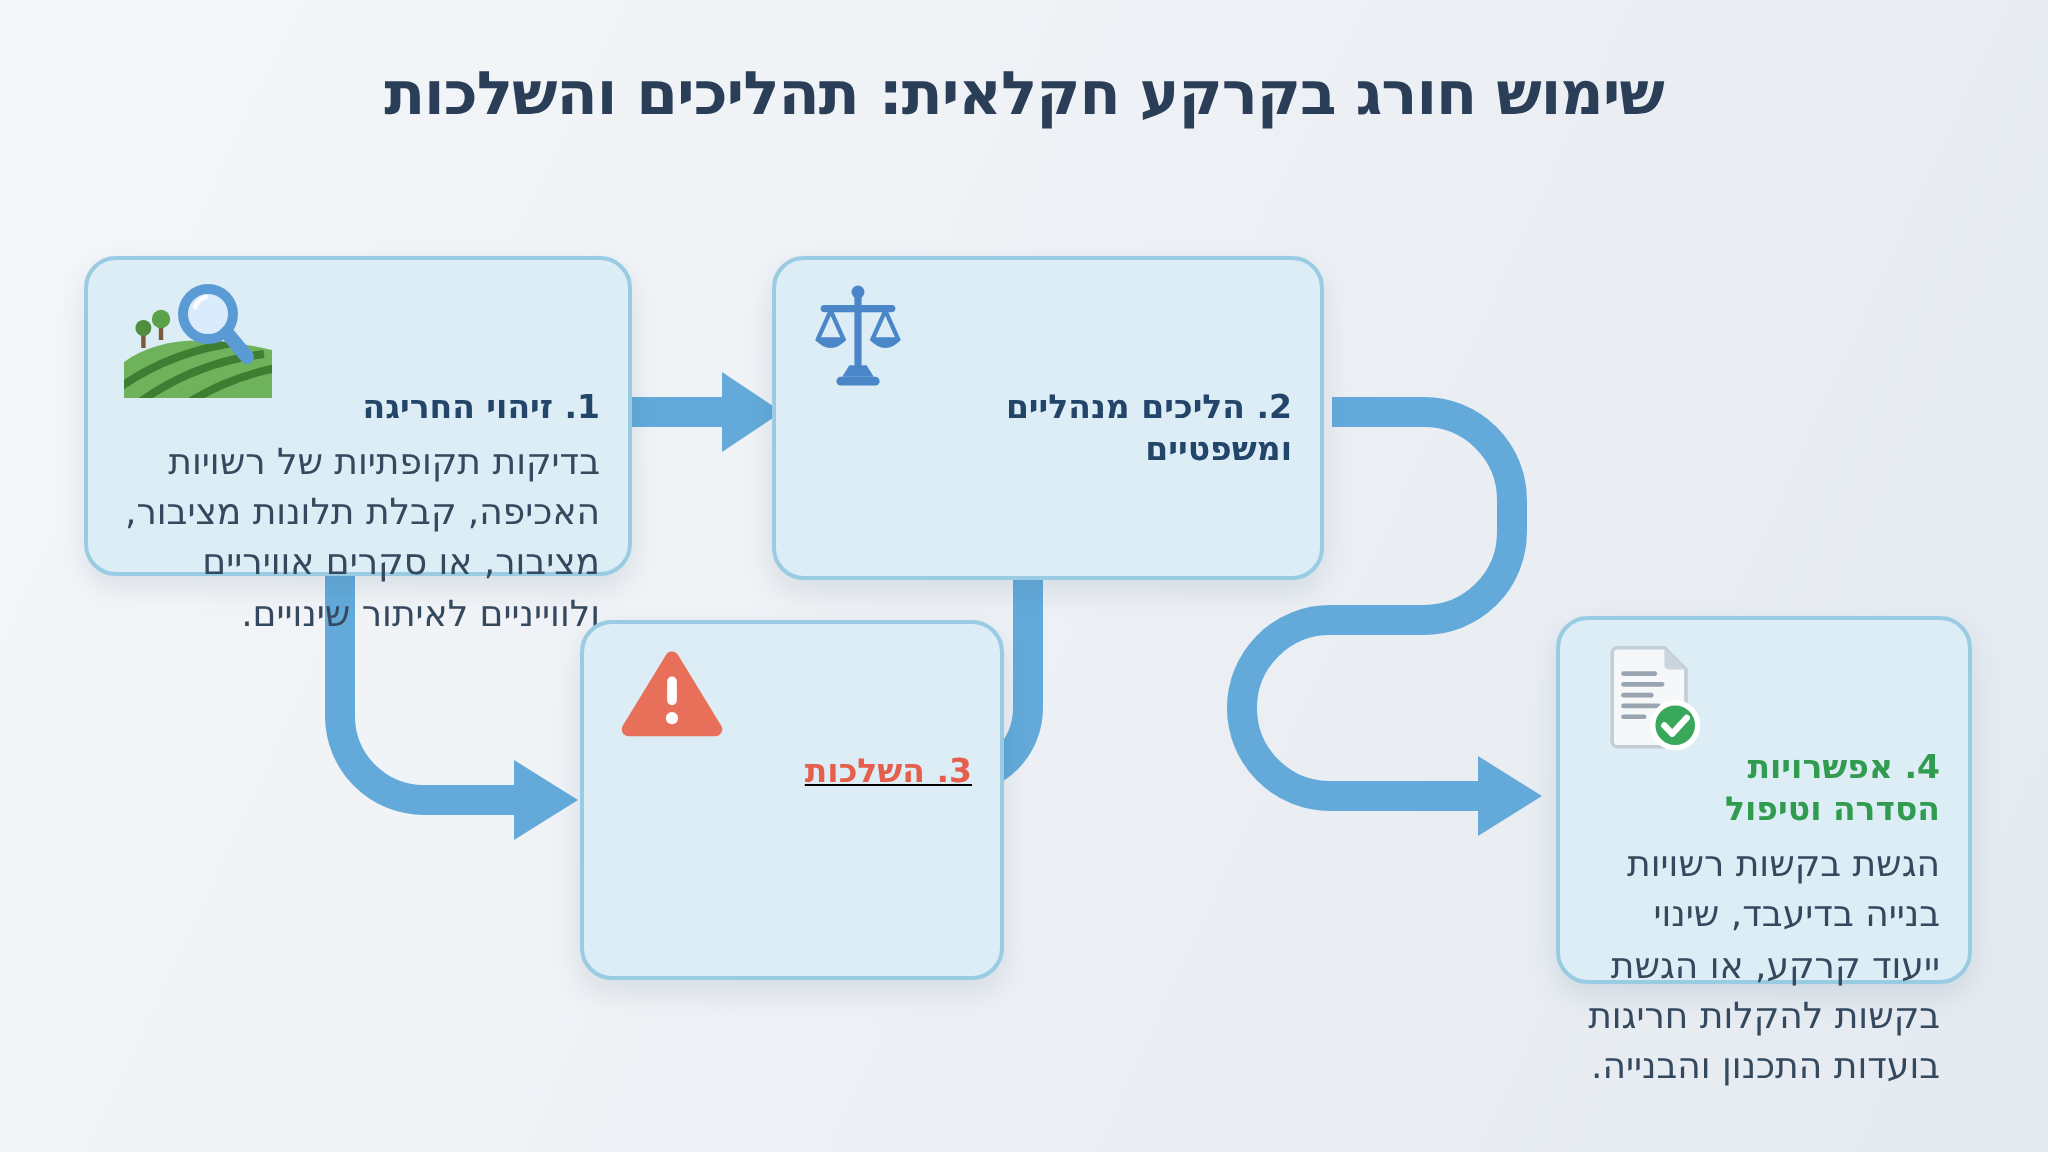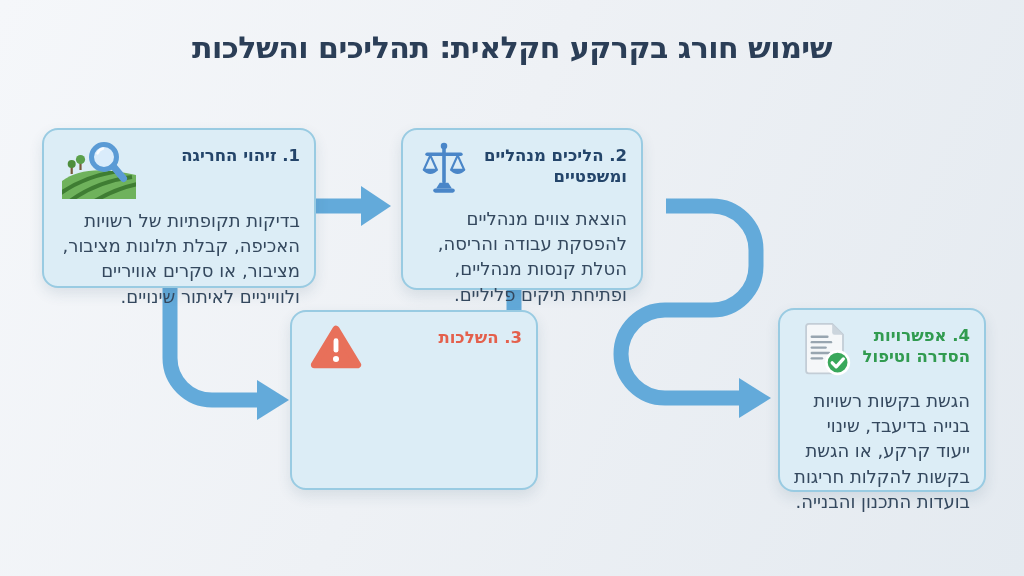--- a/index.html
+++ b/index.html
@@ -15,27 +15,27 @@
     letter-spacing:-0.5px;
   }
   .flow-svg{position:absolute;left:0;top:0;z-index:1;}
   .pbox{
     position:absolute;z-index:2;box-sizing:border-box;
     background:#dcedf6;border:2px solid #99cbe2;border-radius:16px;
     box-shadow:0 6px 14px rgba(45,80,110,0.12);
     padding:11px 14px;direction:rtl;
   }
   .box-1{left:42px;top:128px;width:274px;height:160px;}
-  .box-2{left:401px;top:128px;width:242px;height:162px;}
-  .box-3{left:290px;top:310px;width:248px;height:180px;}
+  .box-2{left:386px;top:128px;width:276px;height:162px;}
+  .box-3{left:290px;top:310px;width:212px;height:180px;text-decoration:underline;}
   .box-4{left:778px;top:308px;width:208px;height:184px;}
   .pbox-head{display:flex;align-items:flex-start;}
   .pbox-title{
     flex:1 1 auto;font-weight:bold;font-size:16.5px;line-height:1.28;
-    text-align:right;padding-top:4px;
+    text-align:right;padding-top:4px;margin-top:48px;
   }
   .t-navy{color:#24456a}
   .t-coral{color:#e4604c}
   .t-green{color:#319b50}
   .pbox-icon{flex:0 0 auto;margin-left:4px;}
   .pbox-body{
     margin-top:5px;font-size:18px;line-height:1.4;color:#34485e;
     text-align:right;
   }
 </style>
@@ -103,21 +103,20 @@
           <rect x="6" y="15" width="52" height="5" rx="2.5"></rect>
           <path d="M13 19 L4 39 L22 39 Z" fill="none" stroke="#4a86c8" stroke-width="3" stroke-linejoin="round"></path>
           <path d="M2 39 Q13 51 24 39 Z"></path>
           <path d="M51 19 L42 39 L60 39 Z" fill="none" stroke="#4a86c8" stroke-width="3" stroke-linejoin="round"></path>
           <path d="M40 39 Q51 51 62 39 Z"></path>
           <path d="M26 57 h12 l5 8 h-22 Z"></path>
           <rect x="17" y="65" width="30" height="6" rx="3"></rect>
         </svg>
       </span>
     </div>
-    <div class="pbox-body">הוצאת צווים מנהליים להפסקת עבודה והריסה, הטלת קנסות מנהליים, ופתיחת תיקים פליליים.</div>
   </div>
 
   <div class="pbox box-3">
     <div class="pbox-head">
       <div class="pbox-title t-coral">3. השלכות</div>
       <span class="pbox-icon">
         <svg width="52" height="47" viewBox="0 0 60 54">
           <path d="M30 7 L55 48 L5 48 Z" fill="#e8705a" stroke="#e8705a" stroke-width="8" stroke-linejoin="round"></path>
           <rect x="27.2" y="17.5" width="5.6" height="16.5" rx="2.8" fill="#ffffff"></rect>
           <circle cx="30" cy="41.5" r="3.5" fill="#ffffff"></circle>

